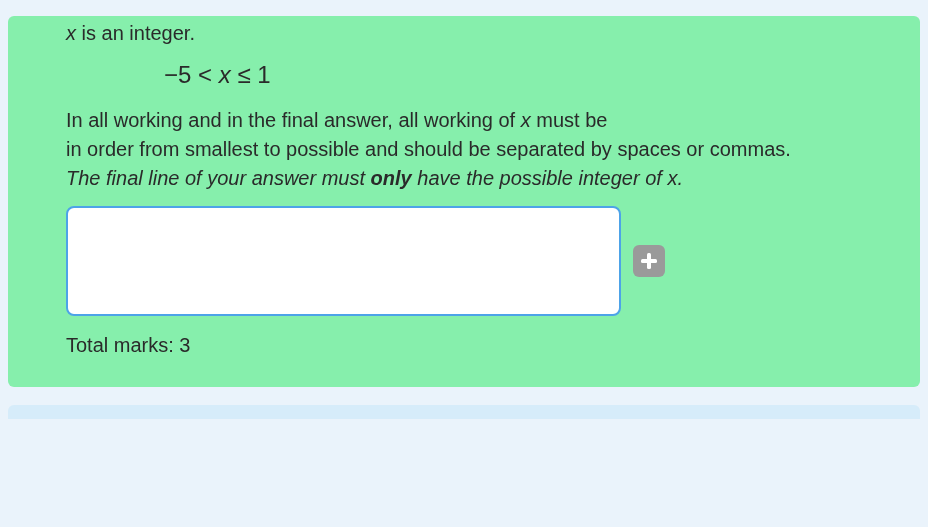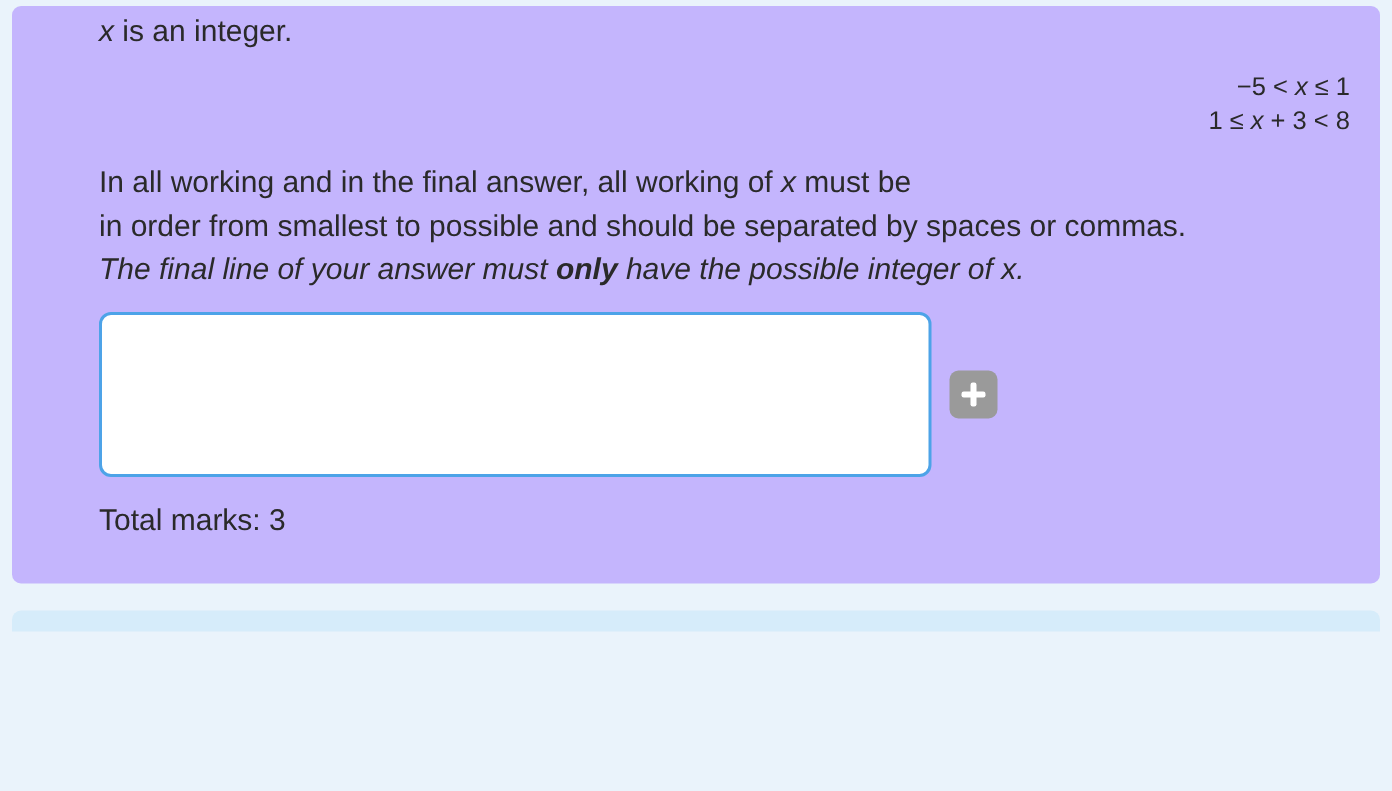--- a/index.html
+++ b/index.html
@@ -5,40 +5,40 @@
   * { box-sizing: border-box; margin: 0; padding: 0; }
   html, body { width: 928px; height: 527px; overflow: hidden; }
   body {
     font-family: Arial, Helvetica, sans-serif;
     font-size: 20px;
     color: #2a2a2a;
     background: #eaf3fb;
     position: relative;
   }
   .card {
-    background: #c4b5fd;
+    background: #86efac;
     border-radius: 6px;
-    margin: 4px 8px;
+    margin: 16px 8px;
     padding: 4px 0 30px 0;
   }
   .content {
     padding-left: 58px;
     padding-right: 20px;
   }
   .intro {
     font-size: 20px;
     margin-top: 2px;
   }
   .intro .xvar { font-style: italic; }
   .ineq-block {
     margin-top: 14px;
     margin-left: 98px;
     line-height: 1.35;
   }
-  .ineq-line { font-size: 17px; text-align: right; }
+  .ineq-line { font-size: 24px; }
   .ineq-line .xvar { font-style: italic; }
   .and-line { margin-left: 44px; }
   .instruct {
     margin-top: 16px;
     line-height: 1.35;
   }
   .instruct p { margin-bottom: 2px; }
   .instruct .xvar { font-style: italic; }
   .final-note { font-style: italic; }
   .final-note b { font-weight: bold; font-style: italic; text-align: center; }
@@ -90,23 +90,20 @@
   <div class="content">
 
     <p class="intro">
       <span class="xvar">x</span><span> is an integer.</span>
     </p>
 
     <div class="ineq-block">
       <div class="ineq-line">
         <span>−5 &lt; </span><span class="xvar">x</span><span> ≤ 1</span>
       </div>
-      <div class="ineq-line">
-        <span>1 ≤ </span><span class="xvar">x</span><span> + 3 &lt; 8</span>
-      </div>
     </div>
 
     <div class="instruct">
       <p>
         <span>In all working and in the final answer, all working of </span><span class="xvar">x</span><span> must be</span>
       </p>
       <p>in order from smallest to possible and should be separated by spaces or commas.</p>
       <p class="final-note">
         <span>The final line of your answer must </span><b>only</b><span> have the possible integer of </span><span>x</span><span>.</span>
       </p>

